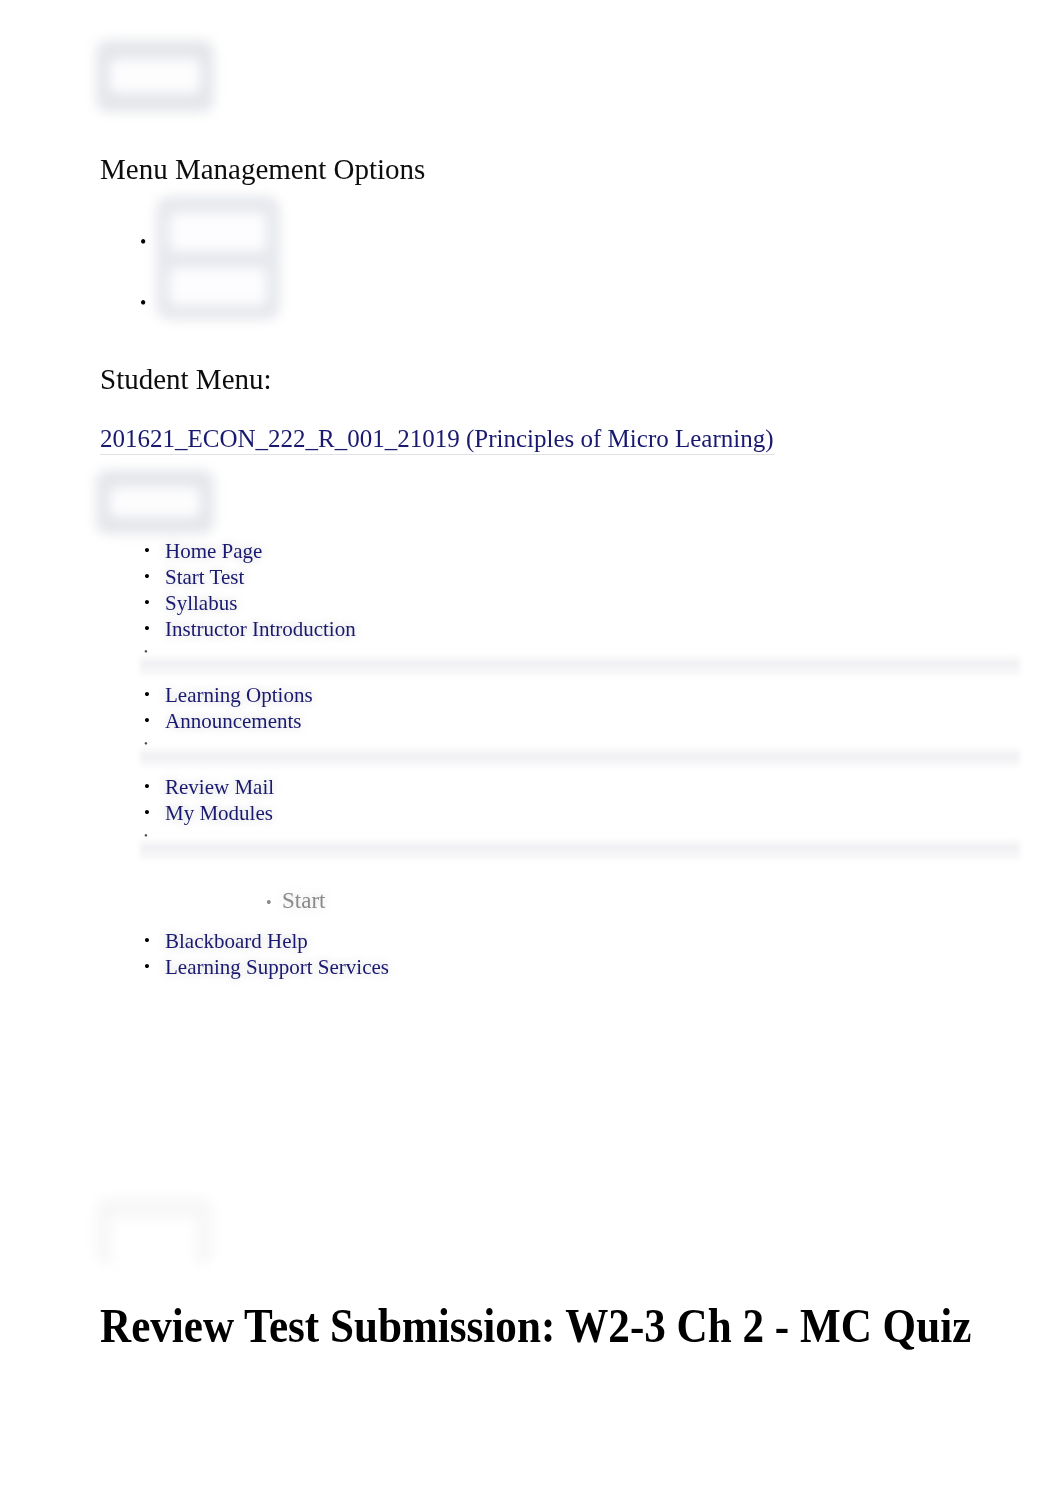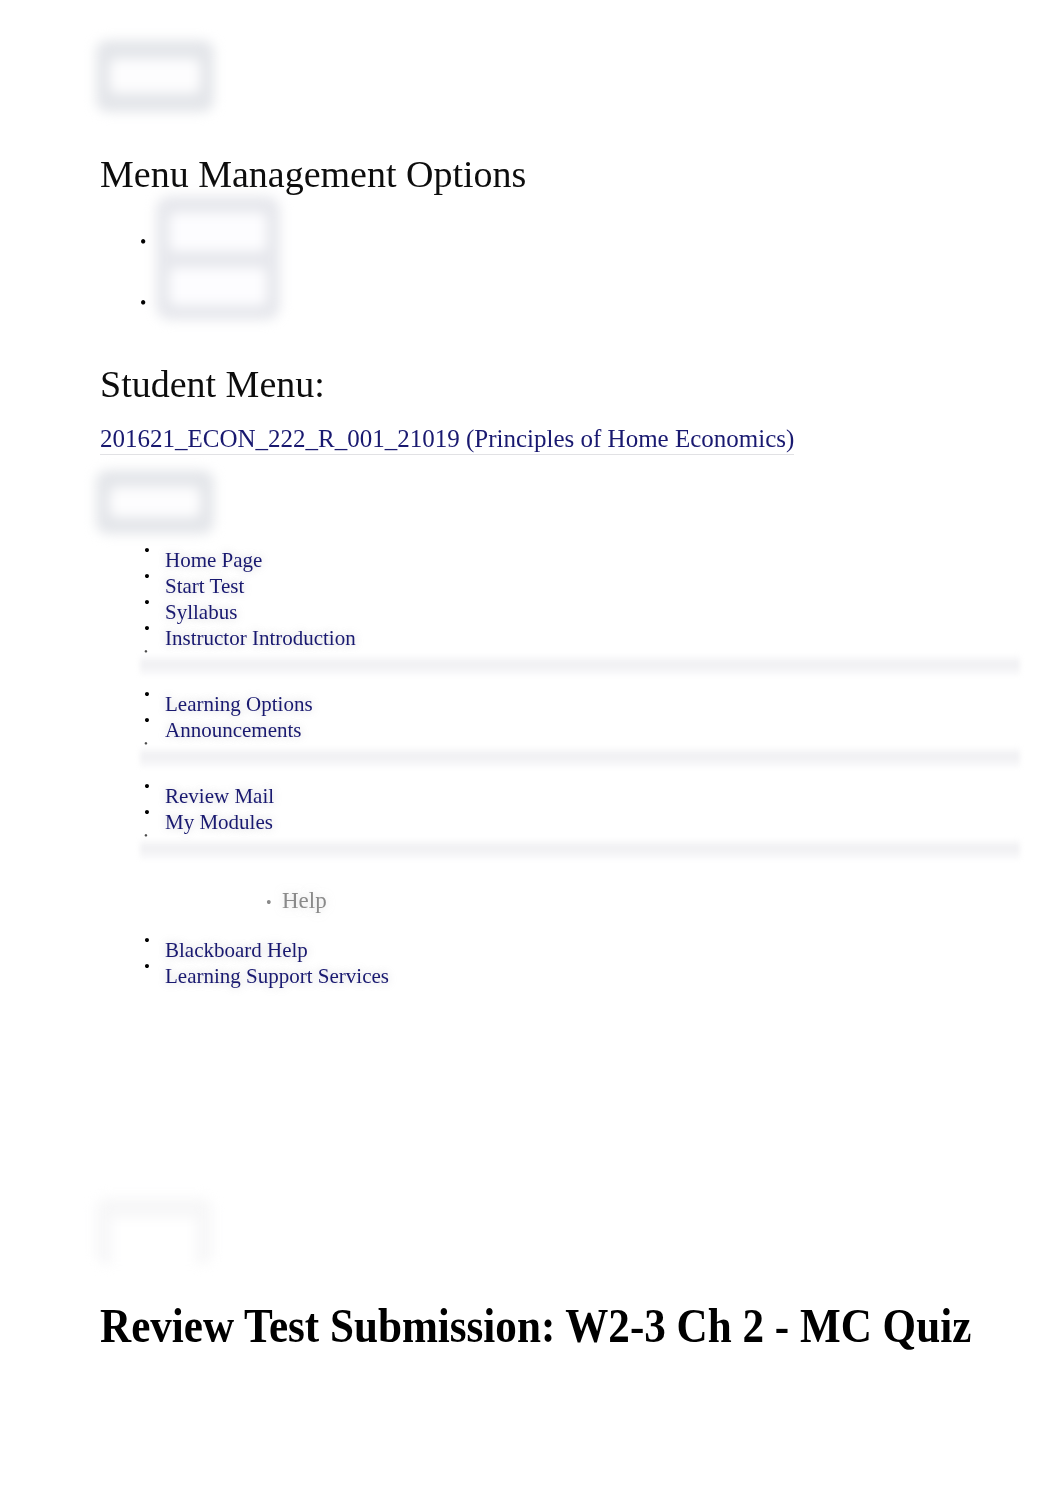--- a/index.html
+++ b/index.html
@@ -64,21 +64,21 @@
     height: 30%;
     background: #fdfdff;
     border-radius: 6px;
   }
   .redact-stack .row.r1 { top: 14%; }
   .redact-stack .row.r2 { top: 58%; }
 
   
   .section-heading {
     position: absolute;
-    font-size: 38px;
+    font-size: 29px;
     line-height: 1.2;
     color: #0d0d0d;
     white-space: nowrap;
   }
 
   .page-title {
     position: absolute;
     font-family: "Liberation Serif", "DejaVu Serif", serif;
     font-size: 49px;
     line-height: 1.15;
@@ -123,21 +123,20 @@
   }
   .bullet-row .label {
     position: absolute;
     left: 25px;
     top: 0;
     font-size: 21px;
     line-height: 26px;
     color: #191970;
     text-decoration: none;
     white-space: nowrap;
-    margin-top: 9px;
   }
   .bullet-row .label.shadowed {
     text-shadow: 0 0 9px rgba(190,190,195,0.75);
   }
 
   
   .sep-row {
     position: relative;
     height: 22px;
   }
@@ -199,21 +198,21 @@
 <span class="plain-bullet" style="left:140px; top:233px;">•</span>
 <span class="plain-bullet" style="left:140px; top:294px;">•</span>
 
 <div class="redact redact-stack" style="left:156px; top:196px; width:124px; height:124px;">
   <span class="row r1"></span>
   <span class="row r2"></span>
 </div>
 
 <div class="section-heading" style="left:100px; top:362px;">Student Menu:</div>
 
-<a class="course-link" href="#" style="left:100px; top:424px;">201621_ECON_222_R_001_21019 (Principles of Home Economics)</a>
+<a class="course-link" href="#" style="left:100px; top:424px;">201621_ECON_222_R_001_21019 (Principles of Micro Learning)</a>
 
 <div class="redact redact-pill" style="left:96px; top:470px; width:118px; height:64px;"></div>
 
 <ul class="bullet-list" style="left:140px; top:538px; width:900px;">
 
   <li class="bullet-row">
     <span class="dot">•</span>
     <a class="label shadowed" href="#">Home Page</a>
   </li>
 
@@ -262,21 +261,21 @@
     <a class="label shadowed" href="#">My Modules</a>
   </li>
 
   <li class="sep-row">
     <span class="dot">•</span>
     <span class="rule"></span>
   </li>
 </ul>
 
 <div class="help-row" style="left:266px; top:888px;">
-  <span class="dot">•</span><span class="label">Help</span>
+  <span class="dot">•</span><span class="label">Start</span>
 </div>
 
 <ul class="bullet-list" style="left:140px; top:928px; width:600px;">
   <li class="bullet-row">
     <span class="dot">•</span>
     <a class="label shadowed" href="#">Blackboard Help</a>
   </li>
   <li class="bullet-row">
     <span class="dot">•</span>
     <a class="label shadowed" href="#">Learning Support Services</a>

